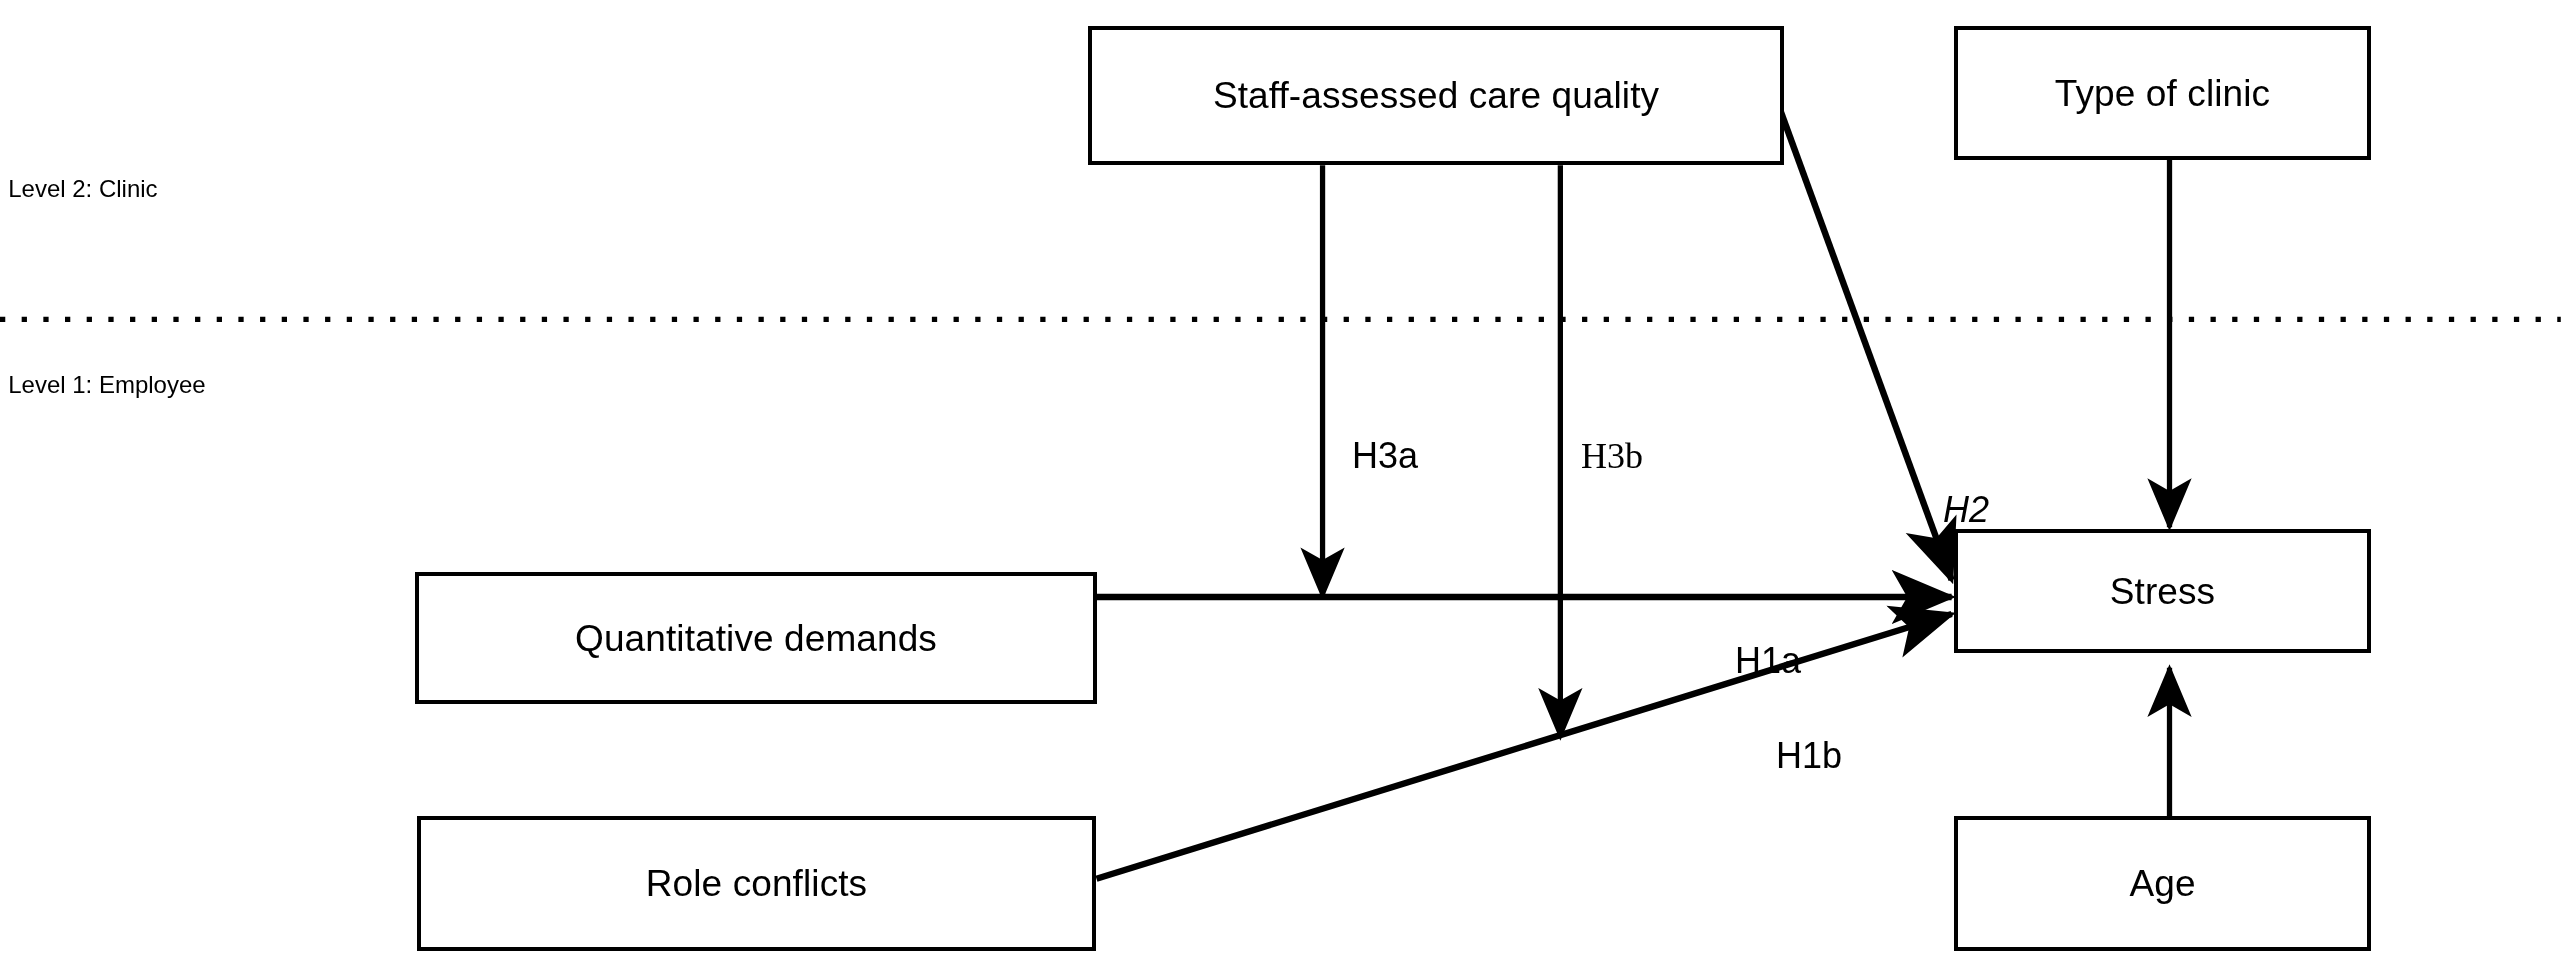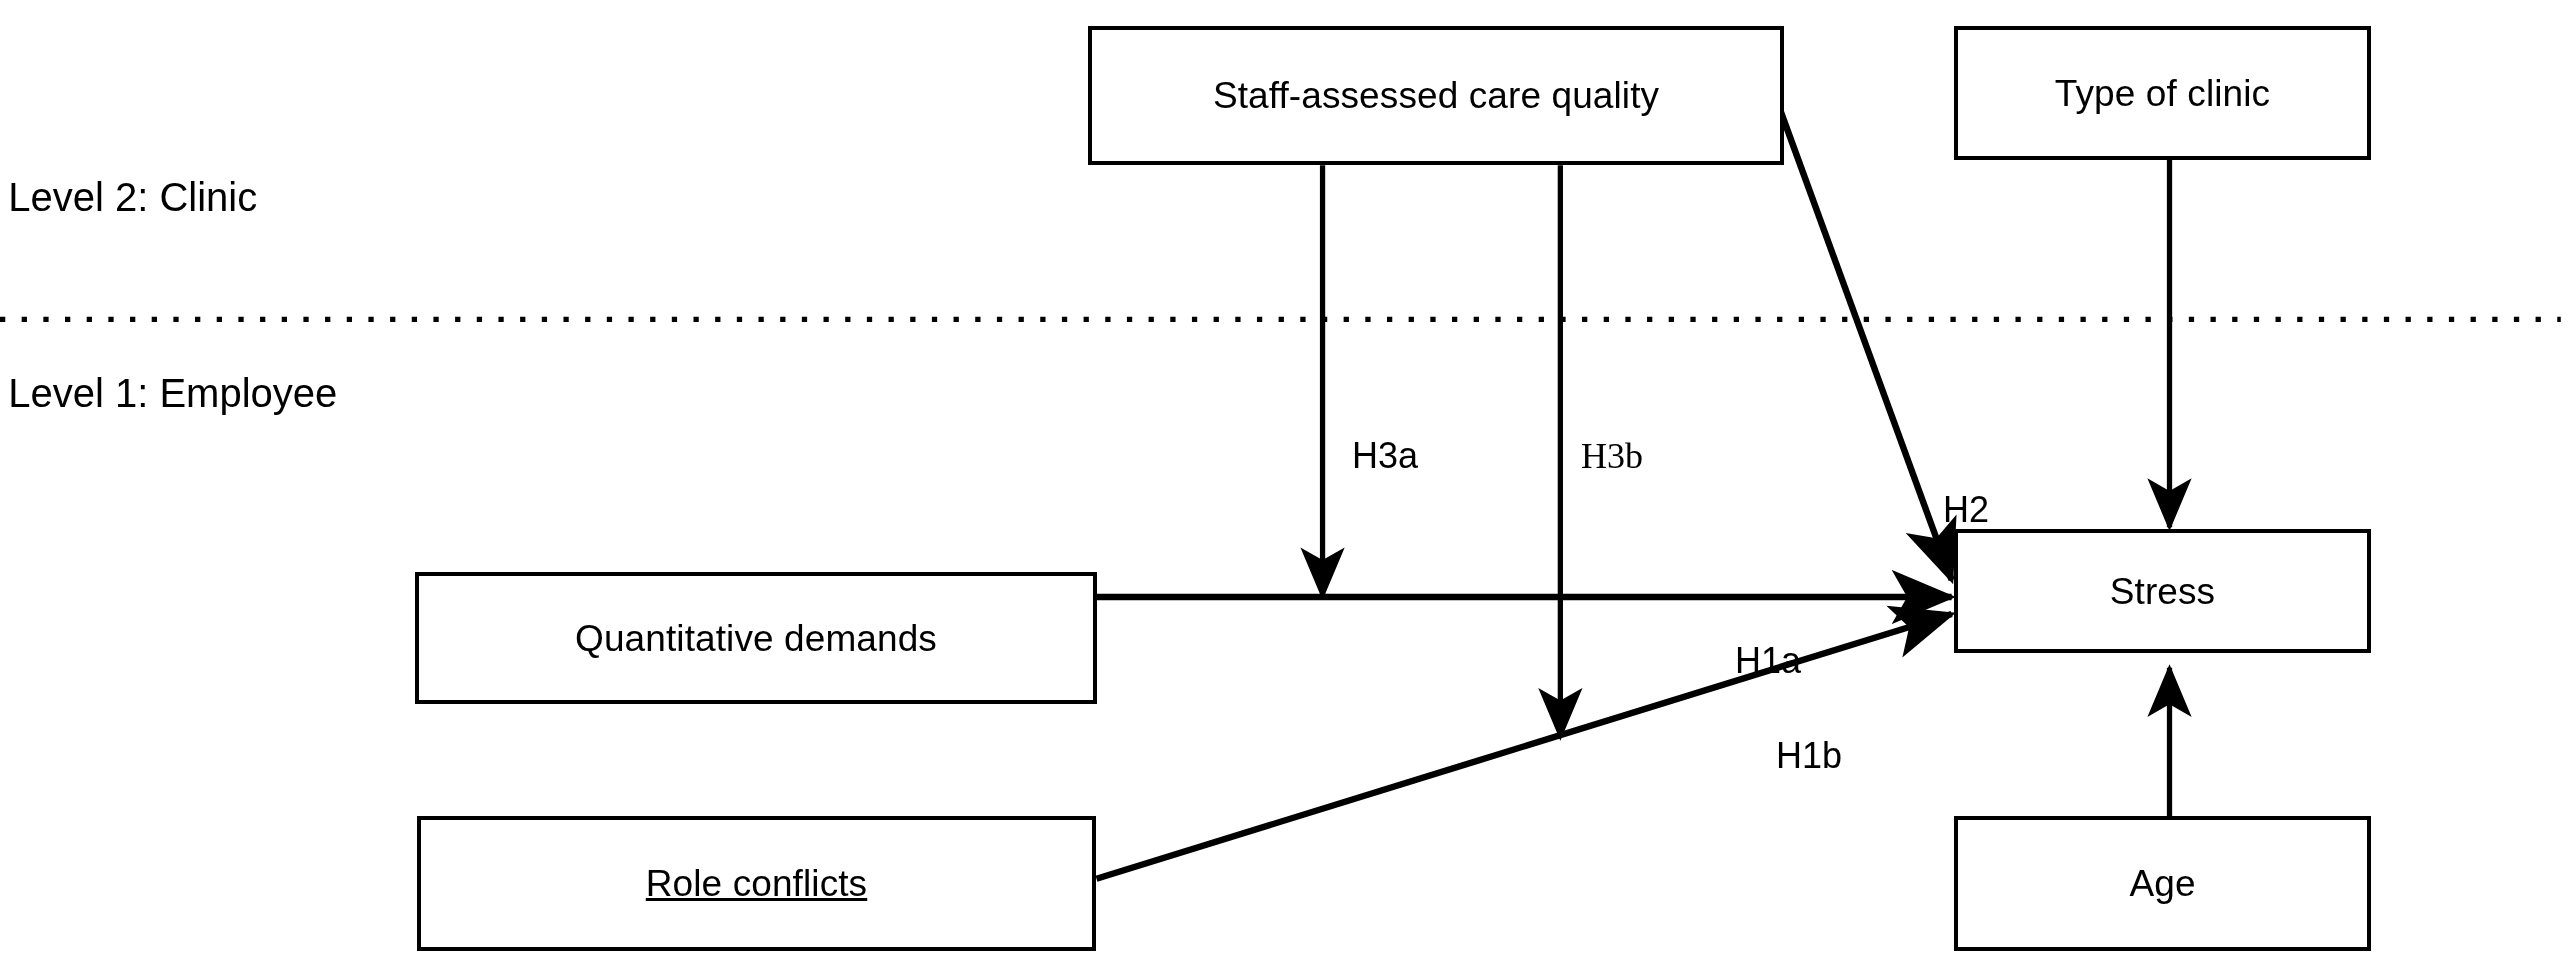--- a/index.html
+++ b/index.html
@@ -38,52 +38,52 @@
     font-family: "Liberation Sans", sans-serif;
     font-size: 37px;
     color: #000000;
     line-height: 1;
     white-space: nowrap;
     letter-spacing: 0.1px;
   }
   .level-label {
     position: absolute;
     font-family: "Liberation Sans", sans-serif;
-    font-size: 40px;
+    font-size: 24px;
     color: #000000;
     white-space: nowrap;
     line-height: 1;
   }
   .edge-label {
     position: absolute;
     font-family: "Liberation Sans", sans-serif;
     font-size: 36px;
     color: #000000;
     white-space: nowrap;
     line-height: 1;
     background: transparent;
     margin-top: 40px;
   }
 
   
   #node-staff-quality { left: 1088px; top: 26px;  width: 696px; height: 139px; }
   #node-type-clinic   { left: 1954px; top: 26px;  width: 417px;  height: 134px; }
   #node-quant-demands { left: 415px;  top: 532px; width: 682px; height: 132px; margin-top: 40px; }
   #node-stress        { left: 1954px; top: 529px; width: 417px;  height: 124px; }
-  #node-role-conflicts{ left: 417px;  top: 816px;width: 679px; height: 135px; text-decoration: underline; }
+  #node-role-conflicts{ left: 417px;  top: 816px;width: 679px; height: 135px; }
   #node-age           { left: 1954px; top: 816px;width: 417px;  height: 135px; }
 
   
   #level2-label { left: 8.2px; top: 177px; }
   #level1-label { left: 8.2px; top: 373px; text-align: right; }
 
   
   #label-h3a { left: 1352px; top: 398px; }
   #label-h3b { left: 1581px; top: 398px; font-family: Liberation Serif, serif; }
-  #label-h2  { left: 1943px; top: 452px; }
+  #label-h2  { left: 1943px; top: 452px; font-style: italic; }
   #label-h1a { left: 1735px; top: 603px; text-align: right; }
   #label-h1b { left: 1776px; top: 698px; }
 </style>
 </head>
 <body>
 
 <div id="stage">
 
   <svg id="diagram-svg" viewBox="0 0 4398 1659" xmlns="http://www.w3.org/2000/svg">
     <defs>

